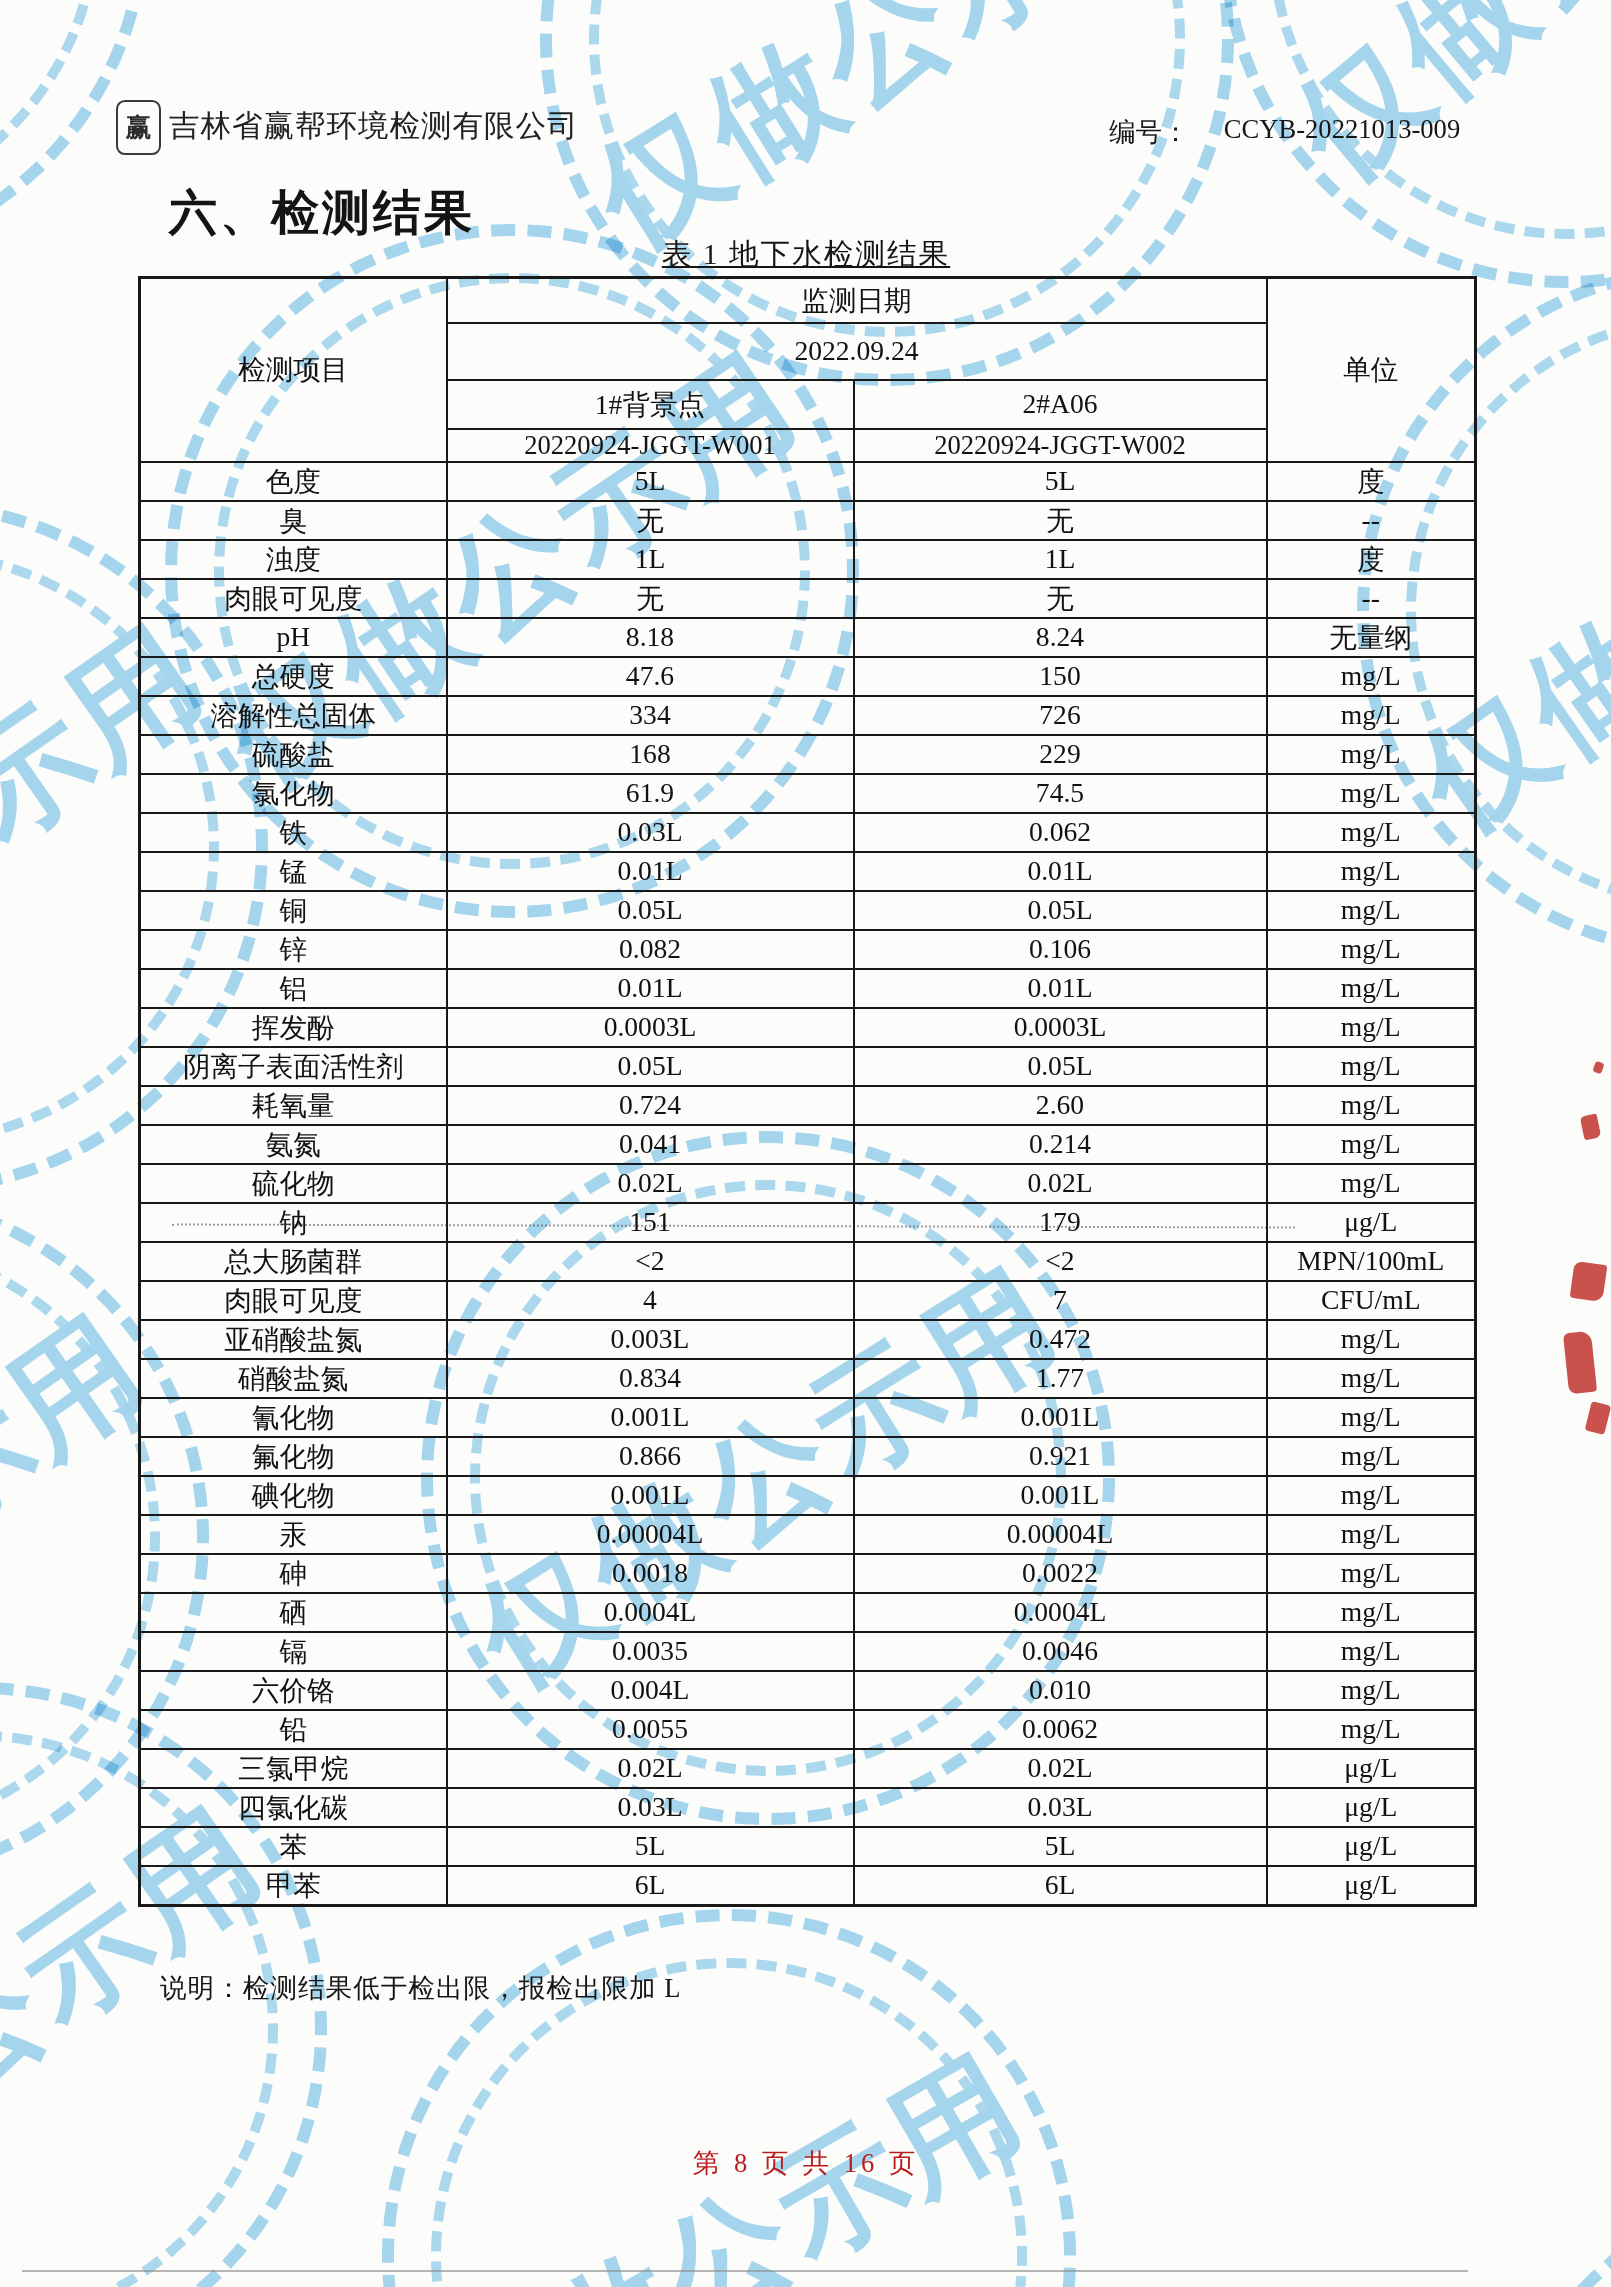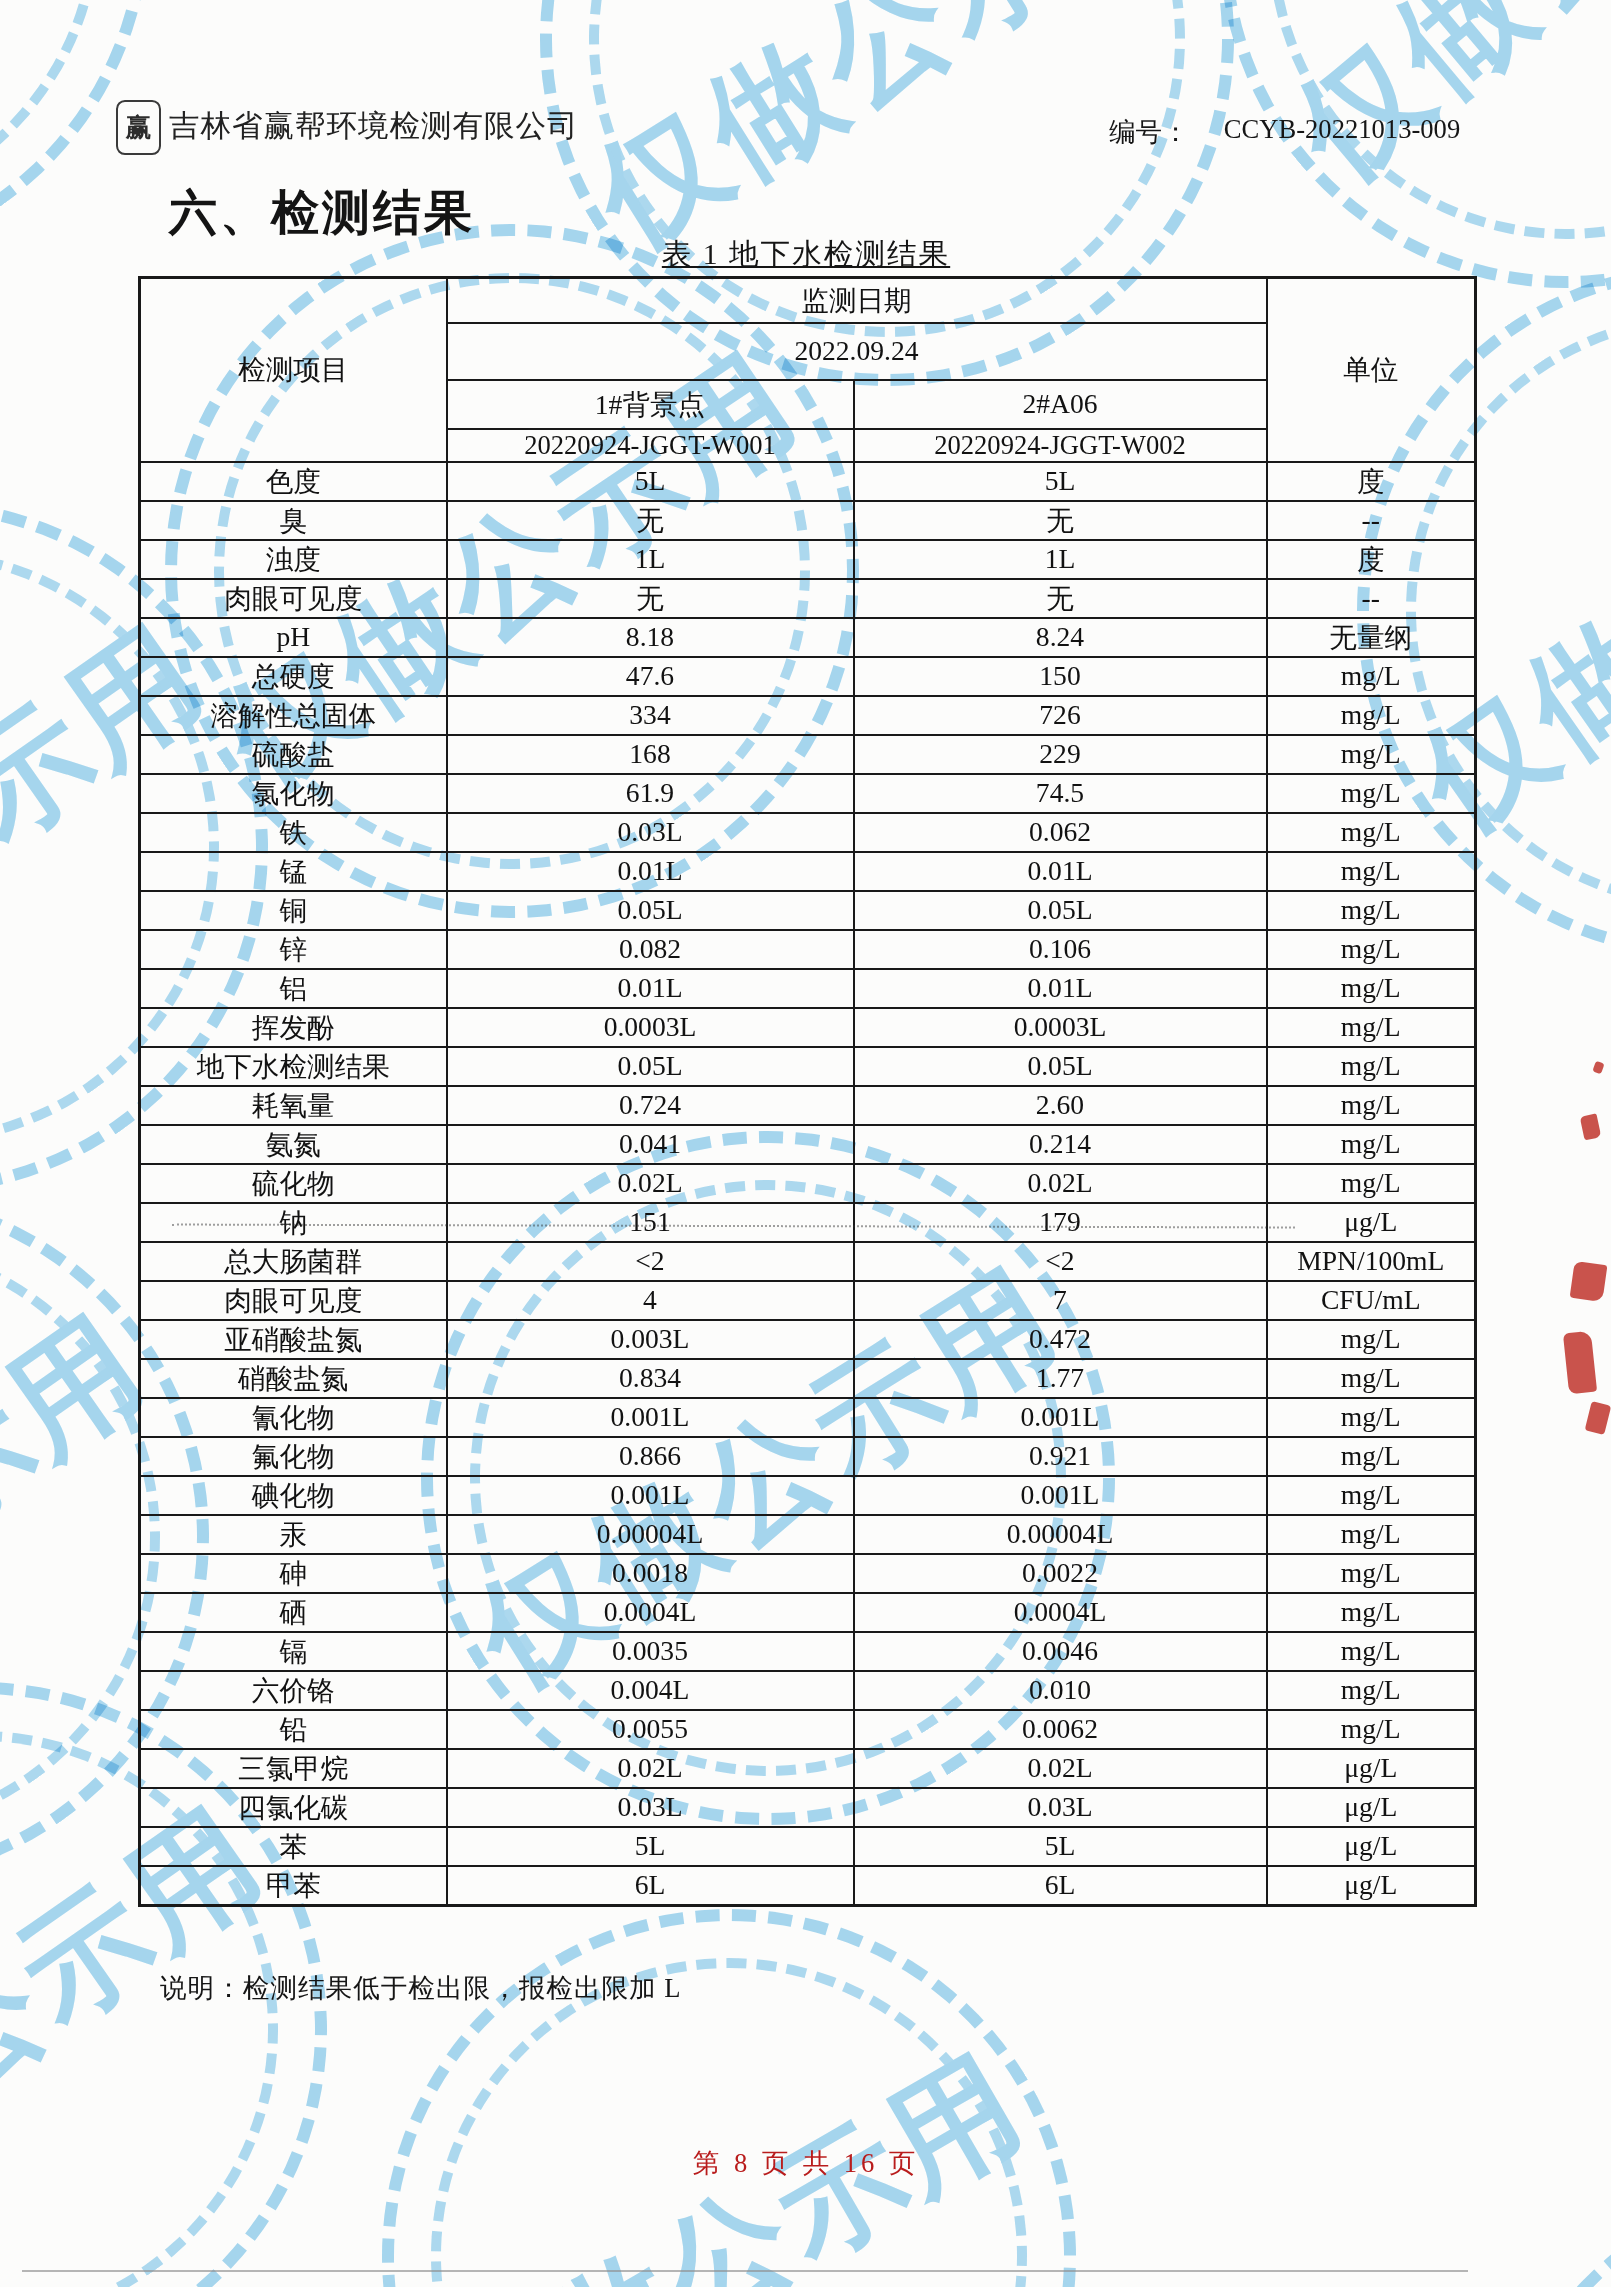--- a/index.html
+++ b/index.html
@@ -252,21 +252,21 @@
         <td>0.01L</td>
         <td>mg/L</td>
       </tr>
       <tr>
         <td>挥发酚</td>
         <td>0.0003L</td>
         <td>0.0003L</td>
         <td>mg/L</td>
       </tr>
       <tr>
-        <td>地下水检测结果</td>
+        <td>阴离子表面活性剂</td>
         <td>0.05L</td>
         <td>0.05L</td>
         <td>mg/L</td>
       </tr>
       <tr>
         <td>耗氧量</td>
         <td>0.724</td>
         <td>2.60</td>
         <td>mg/L</td>
       </tr>

